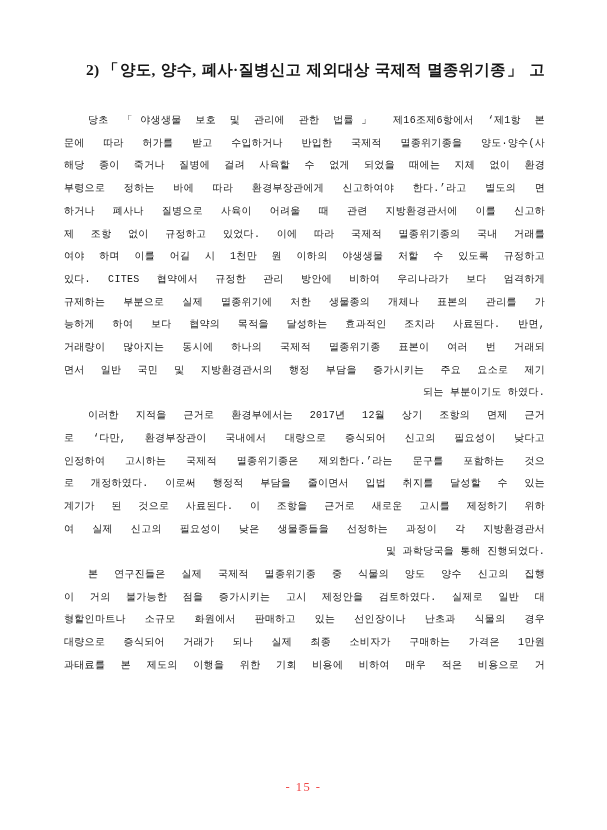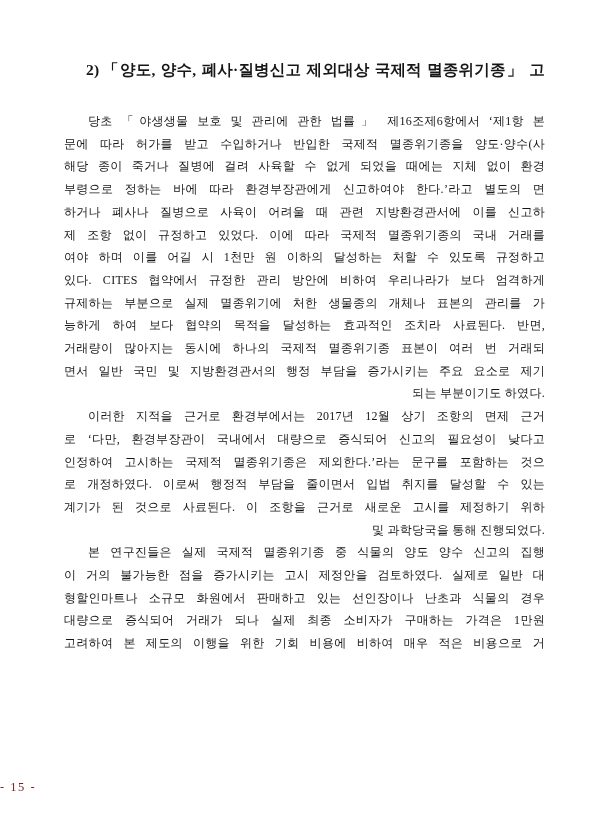--- a/index.html
+++ b/index.html
@@ -34,45 +34,46 @@
   .h-line.just {
     text-align: justify;
     text-align-last: justify;
   }
   .h-line {
     text-align: left;
   }
   
   .bodytext {
     margin: 24px 62px 0 64px;    
-    font-size: 12px;
+    font-size: 10px;
     line-height: 22.7px;
     letter-spacing: 0.3px;
+    font-family: Liberation Mono, monospace;
   }
   .line {
     text-align: right;
     min-height: 22.7px;
   }
   .line.just {
     text-align: justify;
     text-align-last: justify;
   }
   .line.ind {
     text-indent: 24px;           
   }
   
   .footer {
     position: absolute;
     top: 780px;
     left: 0;
     right: 0;
-    text-align: left;
+    text-align: center;
     font-size: 12.5px;
     letter-spacing: 1.5px;
-    color: #7f1d1d;
+    color: #ef4444;
   }
 </style>
 </head>
 <body>
 
 <div class="page">
 
   <div class="heading">
     <span class="marker">2)</span>
     <div class="h-lines">
@@ -82,44 +83,45 @@
 
   <div class="bodytext">
 
     <div class="para">
       <div class="line ind just">당초 「야생생물 보호 및 관리에 관한 법률」 제16조제6항에서 ‘제1항 본</div>
       <div class="line just">문에 따라 허가를 받고 수입하거나 반입한 국제적 멸종위기종을 양도·양수(사</div>
       <div class="line just">해당 종이 죽거나 질병에 걸려 사육할 수 없게 되었을 때에는 지체 없이 환경</div>
       <div class="line just">부령으로 정하는 바에 따라 환경부장관에게 신고하여야 한다.’라고 별도의 면</div>
       <div class="line just">하거나 폐사나 질병으로 사육이 어려울 때 관련 지방환경관서에 이를 신고하</div>
       <div class="line just">제 조항 없이 규정하고 있었다. 이에 따라 국제적 멸종위기종의 국내 거래를</div>
-      <div class="line just">여야 하며 이를 어길 시 1천만 원 이하의 달성하는 처할 수 있도록 규정하고</div>
+      <div class="line just">여야 하며 이를 어길 시 1천만 원 이하의 야생생물 처할 수 있도록 규정하고</div>
       <div class="line just">있다. CITES 협약에서 규정한 관리 방안에 비하여 우리나라가 보다 엄격하게</div>
       <div class="line just">규제하는 부분으로 실제 멸종위기에 처한 생물종의 개체나 표본의 관리를 가</div>
       <div class="line just">능하게 하여 보다 협약의 목적을 달성하는 효과적인 조치라 사료된다. 반면,</div>
       <div class="line just">거래량이 많아지는 동시에 하나의 국제적 멸종위기종 표본이 여러 번 거래되</div>
       <div class="line just">면서 일반 국민 및 지방환경관서의 행정 부담을 증가시키는 주요 요소로 제기</div>
       <div class="line">되는 부분이기도 하였다.</div>
     </div>
 
     <div class="para">
       <div class="line ind just">이러한 지적을 근거로 환경부에서는 2017년 12월 상기 조항의 면제 근거</div>
       <div class="line just">로 ‘다만, 환경부장관이 국내에서 대량으로 증식되어 신고의 필요성이 낮다고</div>
       <div class="line just">인정하여 고시하는 국제적 멸종위기종은 제외한다.’라는 문구를 포함하는 것으</div>
       <div class="line just">로 개정하였다. 이로써 행정적 부담을 줄이면서 입법 취지를 달성할 수 있는</div>
       <div class="line just">계기가 된 것으로 사료된다. 이 조항을 근거로 새로운 고시를 제정하기 위하</div>
+      <div class="line just">여 실제 신고의 필요성이 낮은 생물종들을 선정하는 과정이 각 지방환경관서</div>
       <div class="line">및 과학당국을 통해 진행되었다.</div>
     </div>
 
     <div class="para">
       <div class="line ind just">본 연구진들은 실제 국제적 멸종위기종 중 식물의 양도 양수 신고의 집행</div>
       <div class="line just">이 거의 불가능한 점을 증가시키는 고시 제정안을 검토하였다. 실제로 일반 대</div>
       <div class="line just">형할인마트나 소규모 화원에서 판매하고 있는 선인장이나 난초과 식물의 경우</div>
       <div class="line just">대량으로 증식되어 거래가 되나 실제 최종 소비자가 구매하는 가격은 1만원</div>
-      <div class="line just">고려하여 본 제도의 이행을 위한 기회 비용에 비하여 매우 적은 비용으로 거</div>
+      <div class="line just">과태료를 본 제도의 이행을 위한 기회 비용에 비하여 매우 적은 비용으로 거</div>
     </div>
 
   </div>
 
   <div class="footer">
     <span>- 15 -</span>
   </div>
 
 </div>
 

